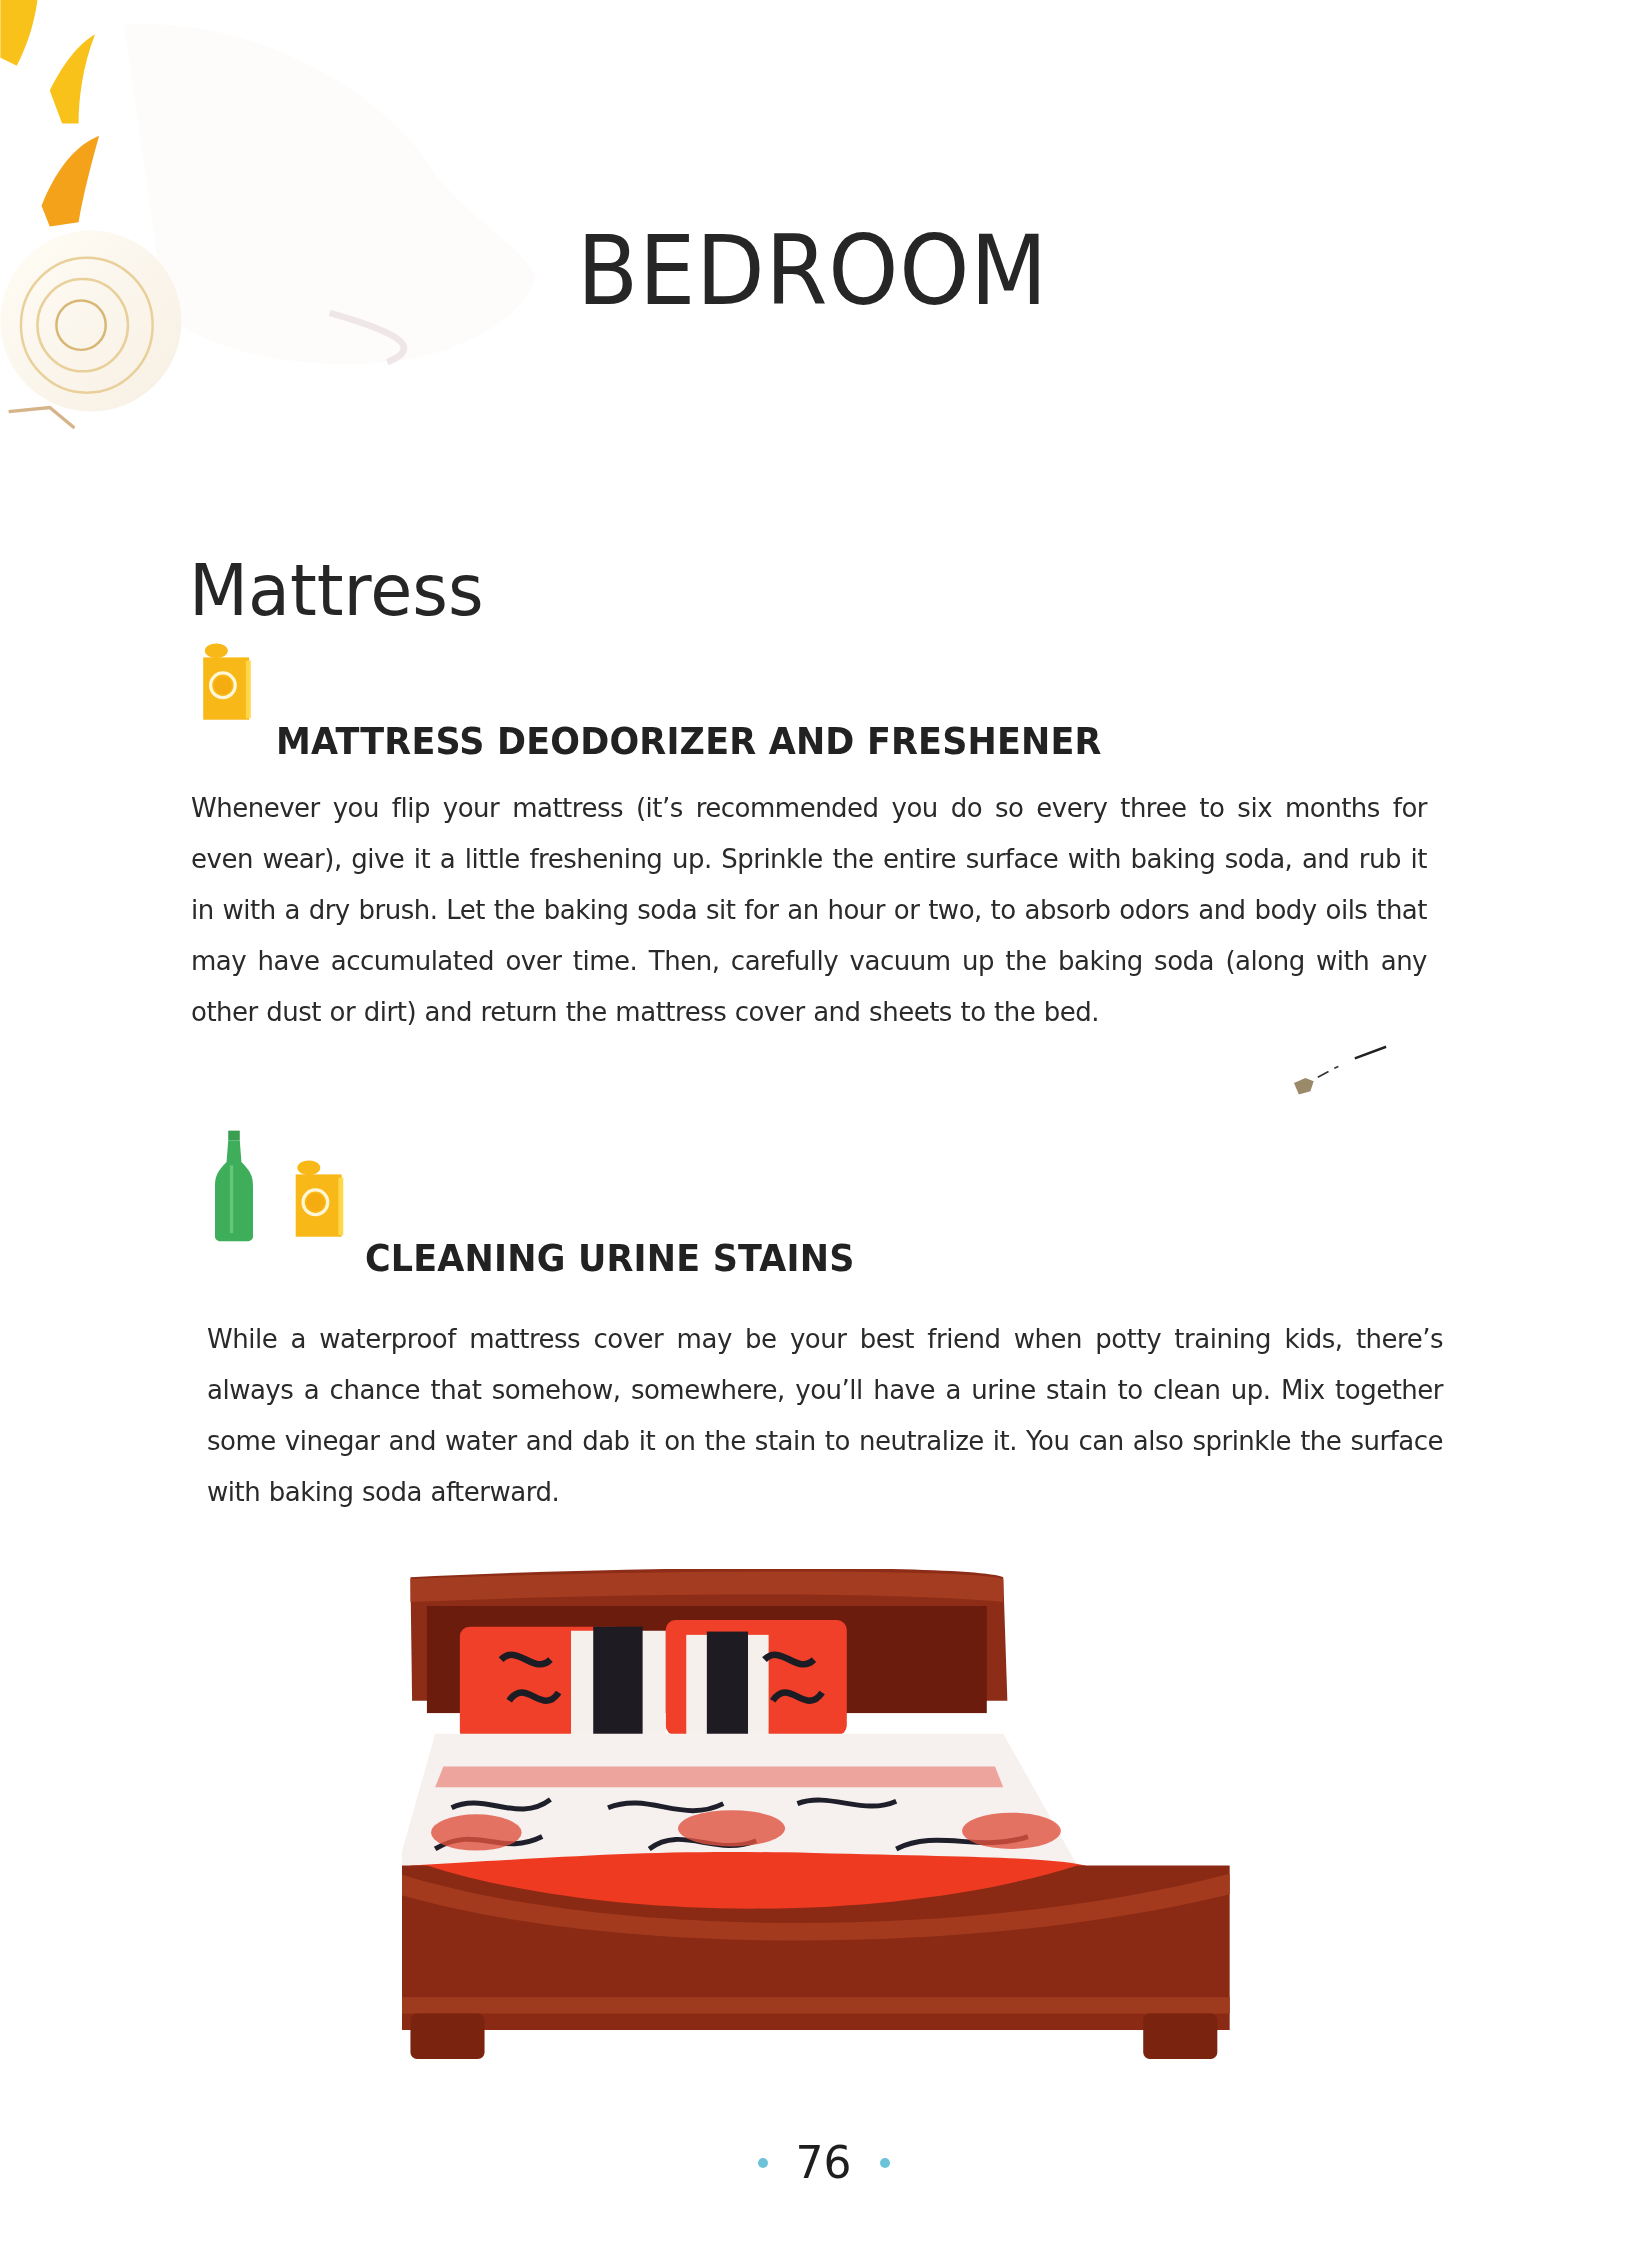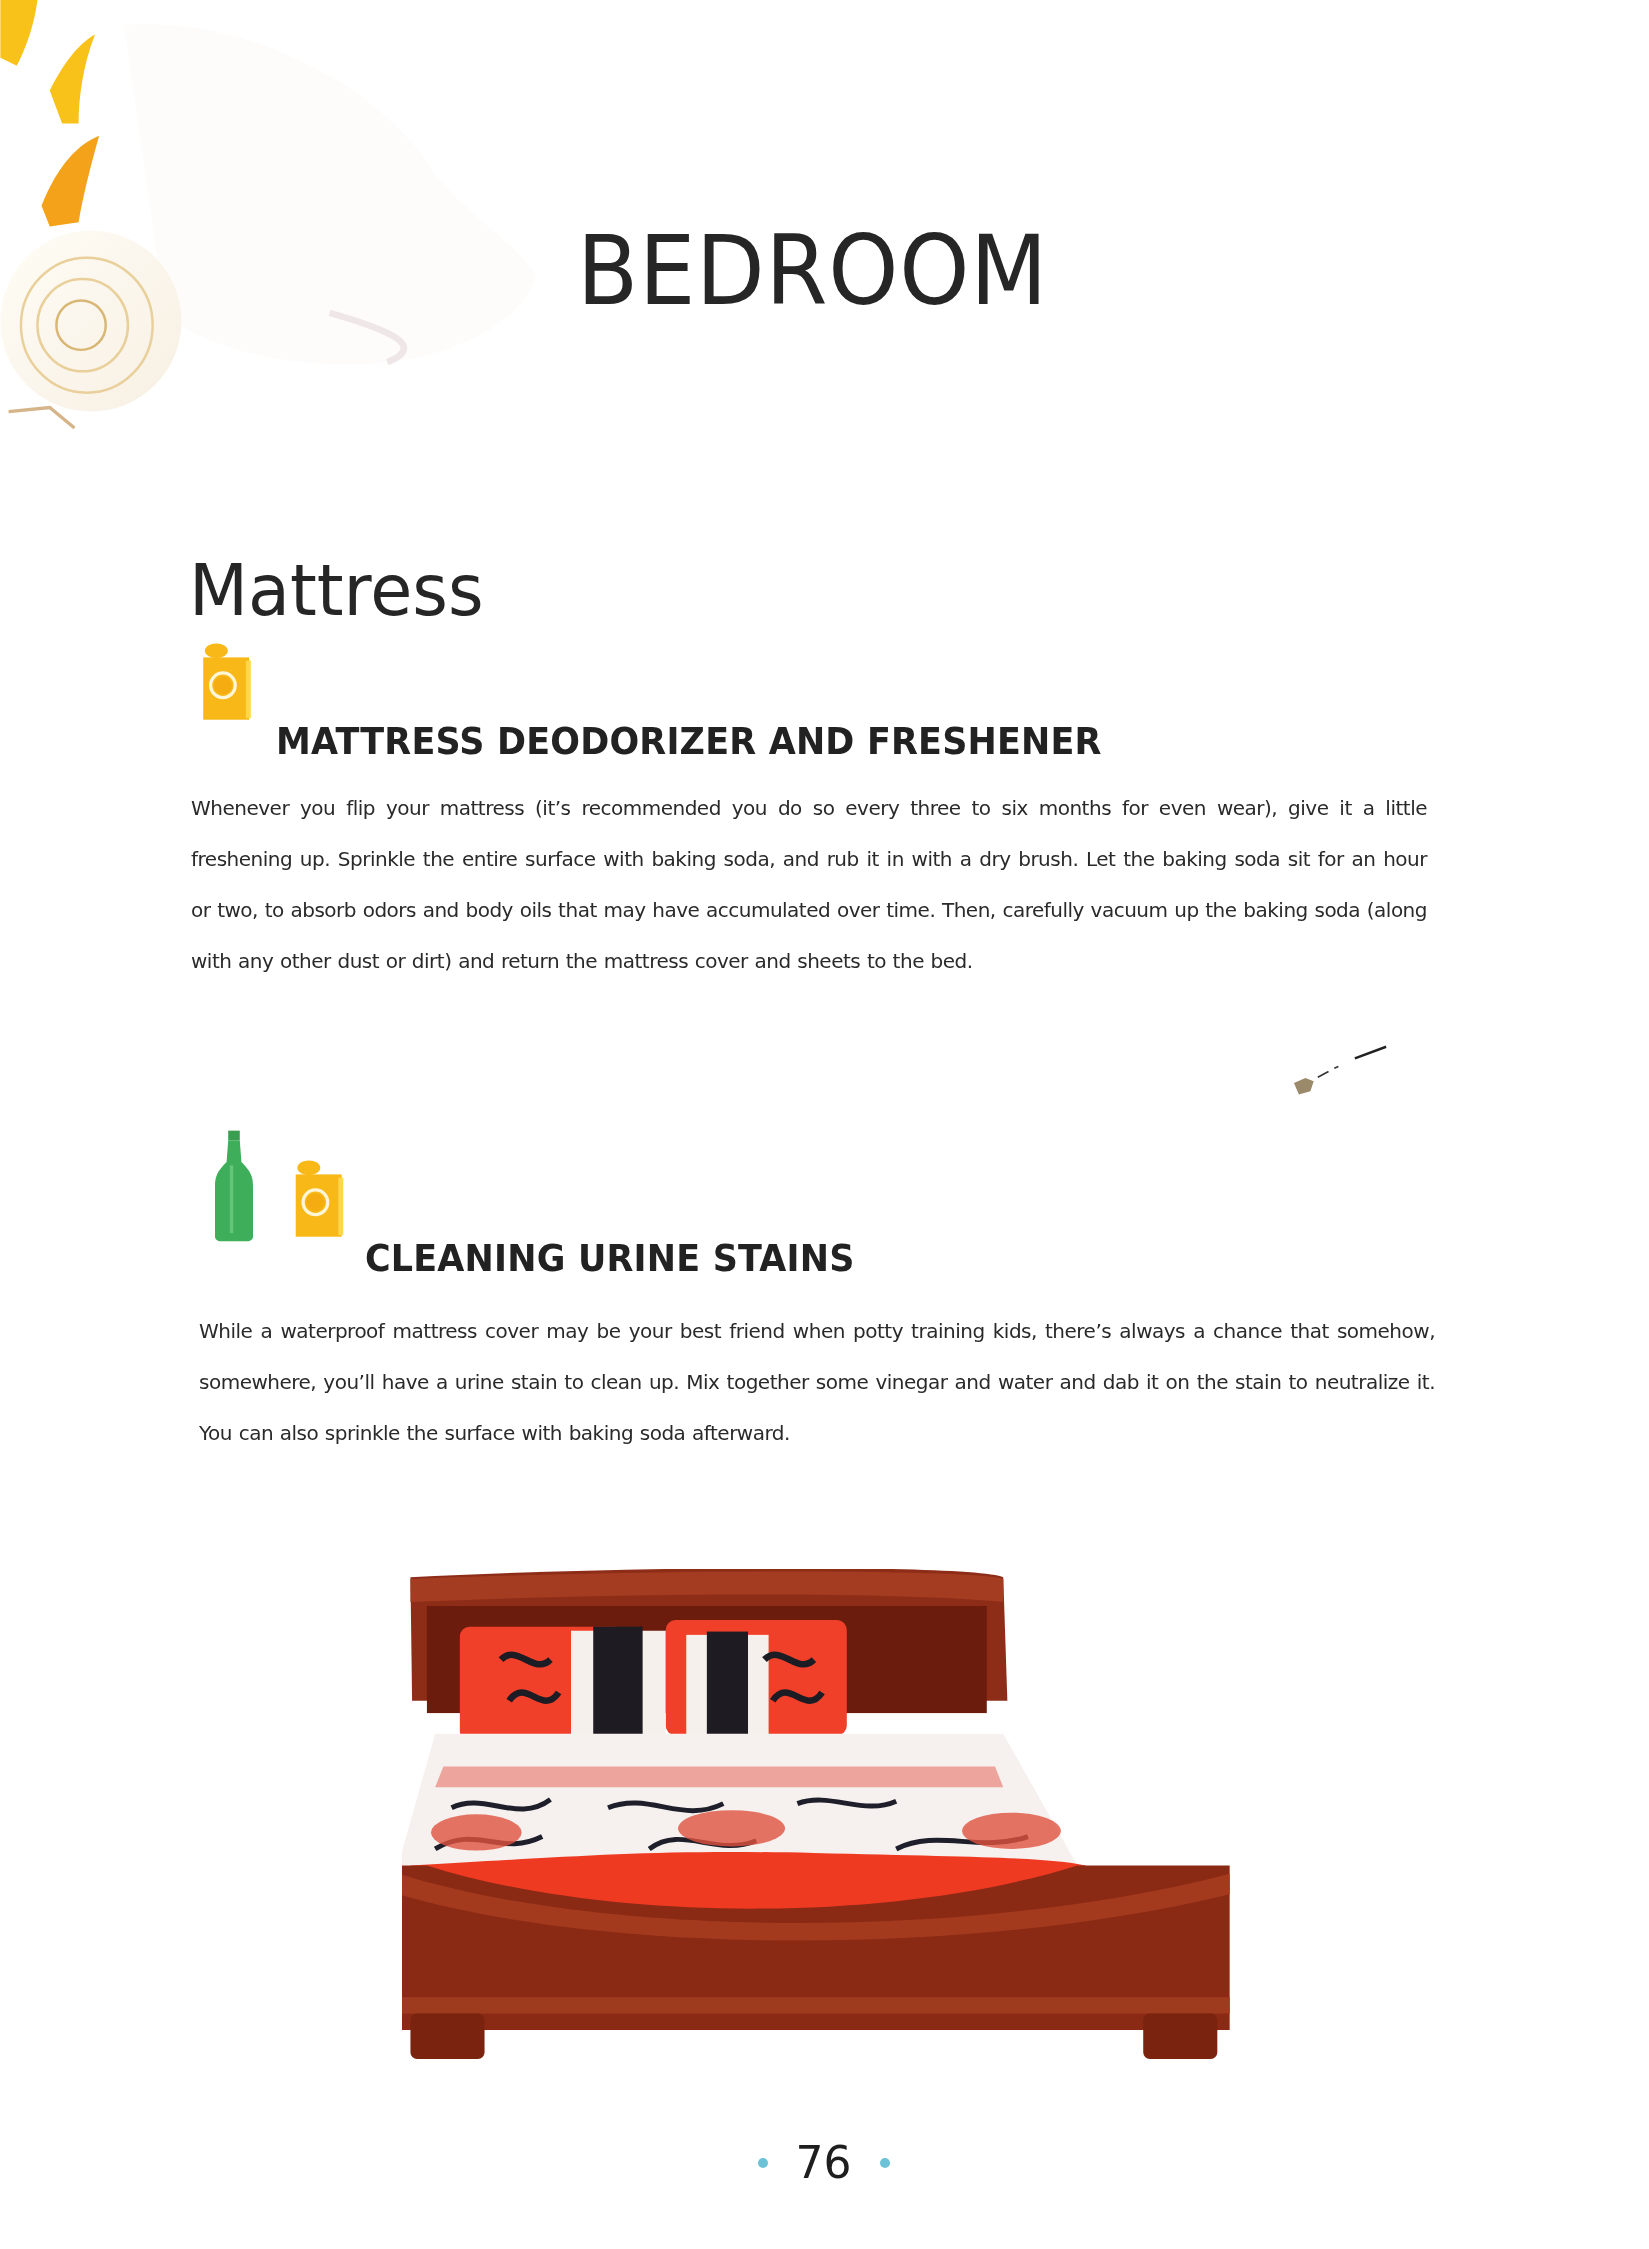--- a/index.html
+++ b/index.html
@@ -15,21 +15,21 @@
                    font-family: "DejaVu Sans", sans-serif; }
 
   .section-title { left: 189px; top: 494px; font-size: 72px; font-weight: 400; color: #262626; line-height: 1;
                    font-family: "DejaVu Sans", sans-serif; transform: scaleX(0.95); transform-origin: left top; }
 
   .sub-heading { font-size: 38px; color: #222; line-height: 1; font-family: "DejaVu Sans", sans-serif;
                  transform: scaleX(0.92); transform-origin: left top; letter-spacing: 0.2px; }
   .sub-heading-1 { left: 276px; top: 684px; }
   .sub-heading-2 { left: 365px; top: 1201px; }
 
-  .body-text { left: 191px; width: 1236px; font-size: 20px; line-height: 51px; color: #2a2a2a;
+  .body-text { left: 191px; width: 1236px; font-size: 26px; line-height: 51px; color: #2a2a2a;
                text-align: justify; font-family: "DejaVu Sans", sans-serif; letter-spacing: -0.5px; word-spacing: 0.8px; }
   .body-text-1 { top: 783px; }
   .body-text-2 { top: 1298px; }
 
   .icon { position: absolute; }
   .soda-icon-1 { left: 198px; top: 641px; width: 58px; height: 82px; }
   .bottle-icon { left: 210px; top: 1129px; width: 48px; height: 114px; }
   .soda-icon-2 { left: 290px; top: 1158px; width: 59px; height: 82px; }
 
   .smudge { left: 1289px; top: 1040px; width: 107px; height: 58px; }
@@ -92,21 +92,21 @@
   <path d="M26 44 L 26 126" stroke="#7fd58e" stroke-width="4" opacity="0.6"></path>
 </svg>
 <svg class="icon soda-icon-2" viewBox="0 0 70 100">
   <ellipse cx="22" cy="12" rx="14" ry="9" fill="#f7b818"></ellipse>
   <rect x="6" y="20" width="56" height="76" fill="#f7b818"></rect>
   <rect x="58" y="24" width="6" height="70" fill="#ffd84a"></rect>
   <circle cx="30" cy="54" r="15" fill="none" stroke="#fff6d8" stroke-width="4"></circle>
   <circle cx="30" cy="54" r="11" fill="#f4ac10"></circle>
 </svg>
 <h3 class="abs sub-heading sub-heading-2">CLEANING URINE STAINS</h3>
-<p class="abs body-text body-text-2" style="margin:8px">While a waterproof mattress cover may be your best friend when potty training kids, there’s always a chance that somehow, somewhere, you’ll have a urine stain to clean up. Mix together some vinegar and water and dab it on the stain to neutralize it. You can also sprinkle the surface with baking soda afterward.</p>
+<p class="abs body-text body-text-2" style="margin:16px">While a waterproof mattress cover may be your best friend when potty training kids, there’s always a chance that somehow, somewhere, you’ll have a urine stain to clean up. Mix together some vinegar and water and dab it on the stain to neutralize it. You can also sprinkle the surface with baking soda afterward.</p>
 
 <svg class="abs bed-image" viewBox="0 0 1010 600">
 
   <path d="M10 10 C 300 -5, 700 -5, 730 10 L 735 160 L 12 160 Z" fill="#8d2c17"></path>
   <path d="M10 12 C 300 0, 700 0, 730 12 L 730 40 C 600 28, 300 28, 10 40 Z" fill="#a33c20"></path>
   <rect x="30" y="45" width="680" height="130" fill="#6b1c0d"></rect>
 
   <rect x="70" y="70" width="200" height="140" rx="12" fill="#f0402a"></rect>
   <rect x="320" y="62" width="220" height="140" rx="12" fill="#f0402a"></rect>
   <rect x="205" y="75" width="115" height="130" fill="#f6f0ec"></rect>

